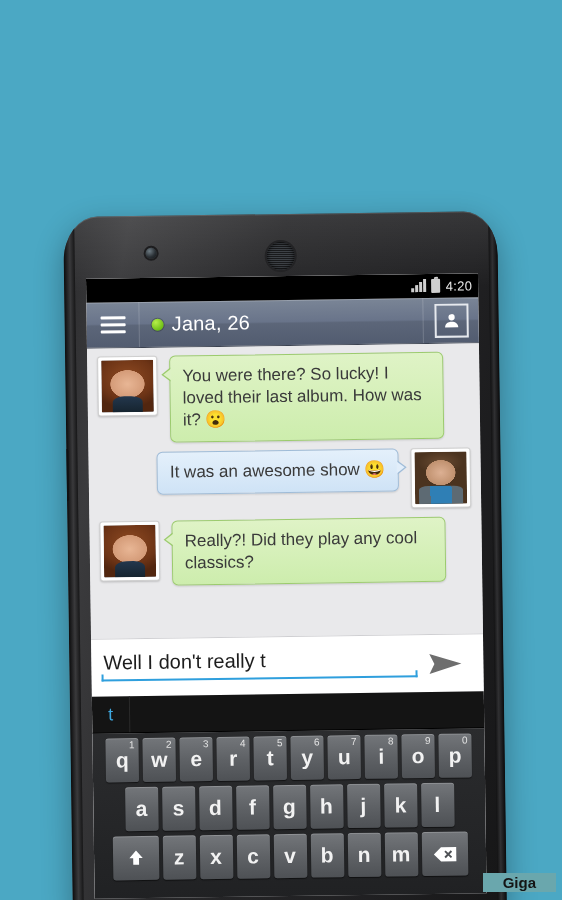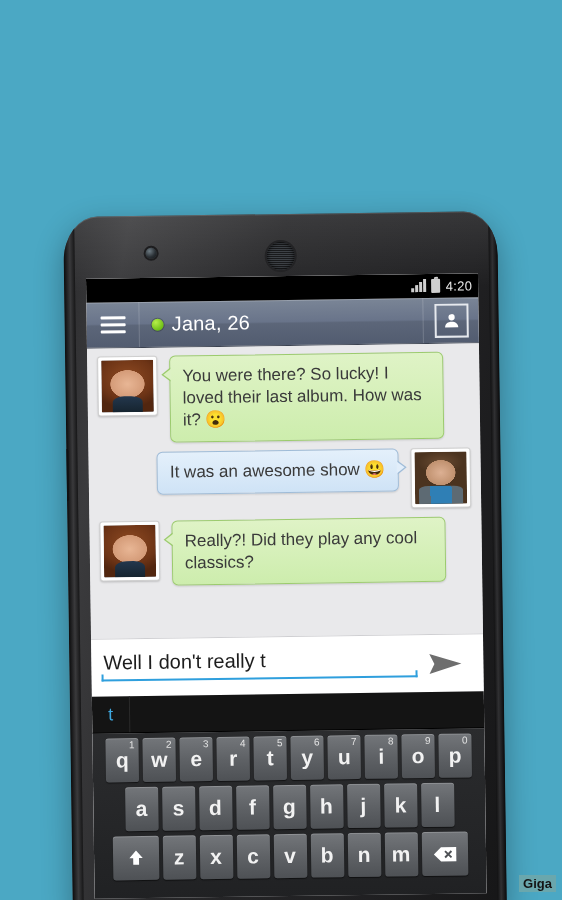--- a/index.html
+++ b/index.html
@@ -581,13 +581,13 @@
             <path d="M10 1 L29 1 L29 19 L10 19 L1 10 Z" fill="#ffffff"></path>
             <path d="M15 6 L23 14 M23 6 L15 14" stroke="#4e5155" stroke-width="2.4" fill="none"></path>
           </svg>
         </div>
       </div>
     </div>
 
   </div>
 </div>
 
-<div style="position:absolute;right:6px;bottom:8px;background:#6aa7ad;padding:1px 4px;color:#141414;font-size:13px;font-weight:700;font-family:'Liberation Sans',sans-serif;">Giga</div>
+<div style="position:absolute;right:6px;bottom:8px;background:#6aa7ad;padding:1px 20px;color:#141414;font-size:15px;font-weight:700;font-family:'Liberation Sans',sans-serif;">Giga</div>
 
 </body></html>

